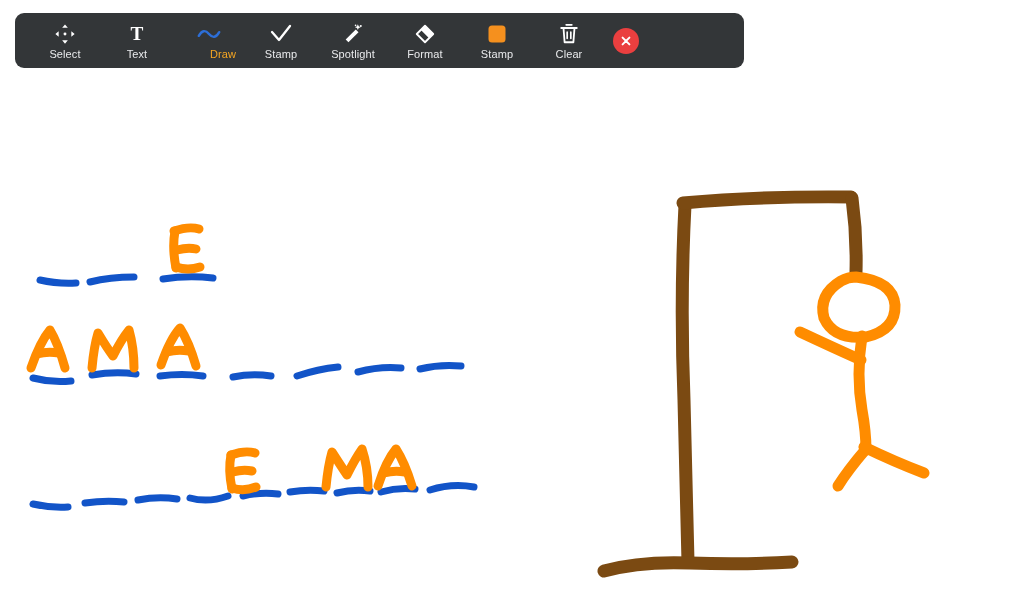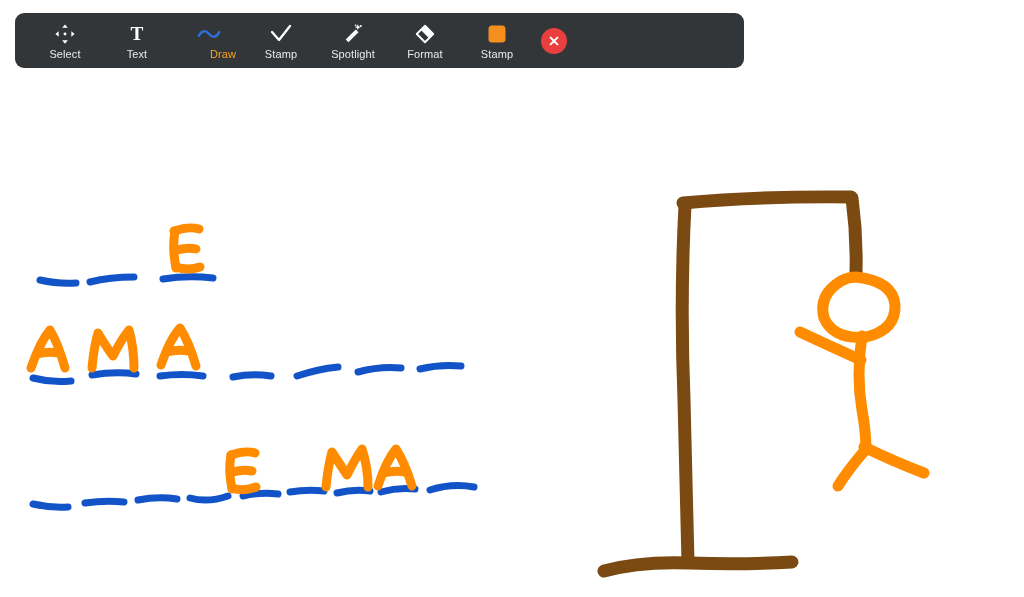--- a/index.html
+++ b/index.html
@@ -247,20 +247,30 @@
     <span class="tool-icon">
       <svg width="24" height="24" viewBox="0 0 24 24">
         <rect x="3.5" y="3.5" width="17" height="17" rx="3.5" fill="#F5901E"></rect>
       </svg>
     </span>
     <span class="tool-label">Stamp</span>
   </div>
 
 
 
+  <div class="tool-item">
+    <span class="tool-icon">
+      <svg width="22" height="23" viewBox="0 0 24 24">
+        <path d="M9 2.5h6M3.5 6h17" stroke="#ffffff" stroke-width="2" stroke-linecap="round"></path>
+        <path d="M6 6 L7.2 21.5 H16.8 L18 6" fill="none" stroke="#ffffff" stroke-width="2" stroke-linejoin="round"></path>
+        <path d="M10 10.5v7M14 10.5v7" stroke="#ffffff" stroke-width="1.8" stroke-linecap="round"></path>
+      </svg>
+    </span>
+    <span class="tool-label">Clear</span>
+  </div>
 
 
   <div id="close-button">
     <span>
       <svg width="14" height="14" viewBox="0 0 14 14">
         <path d="M3.6 3.6 L10.4 10.4 M10.4 3.6 L3.6 10.4" stroke="#ffffff" stroke-width="2" stroke-linecap="round"></path>
       </svg>
     </span>
   </div>
 

